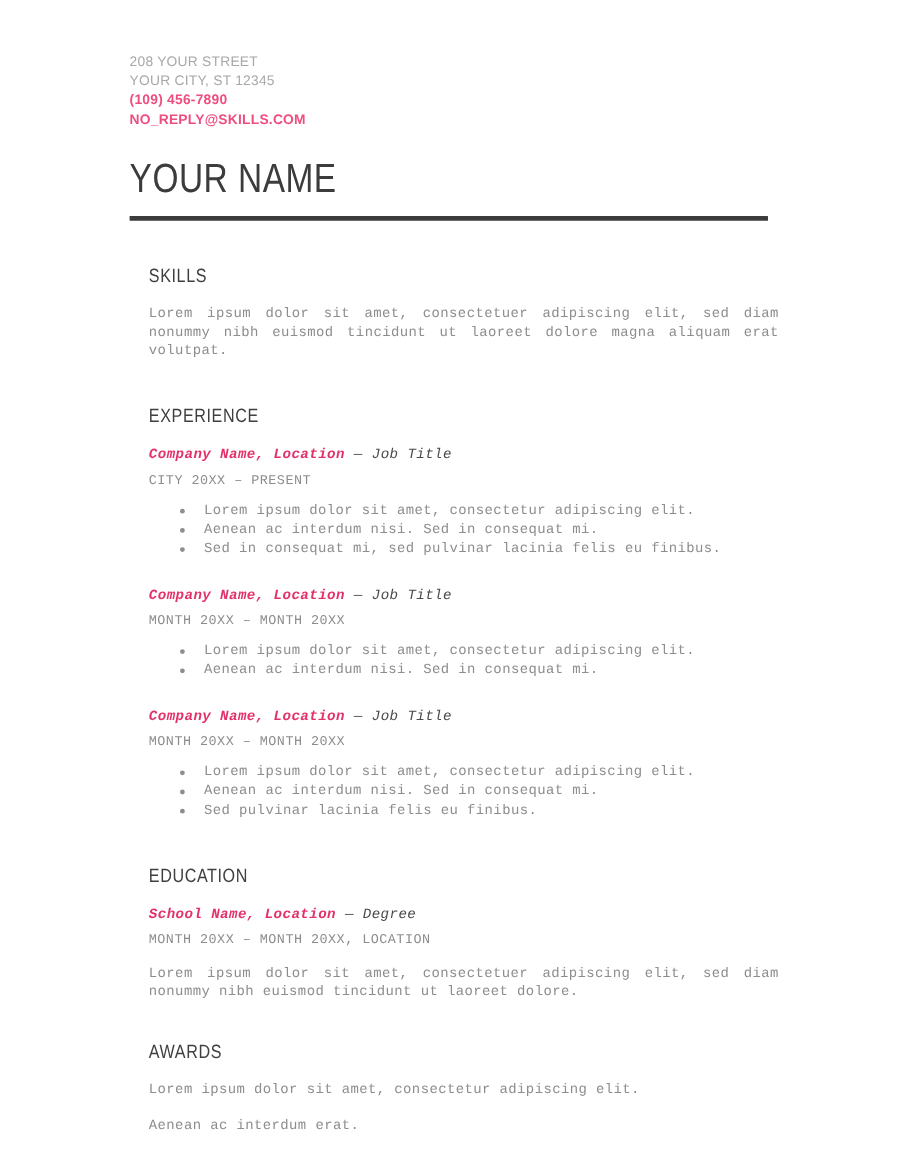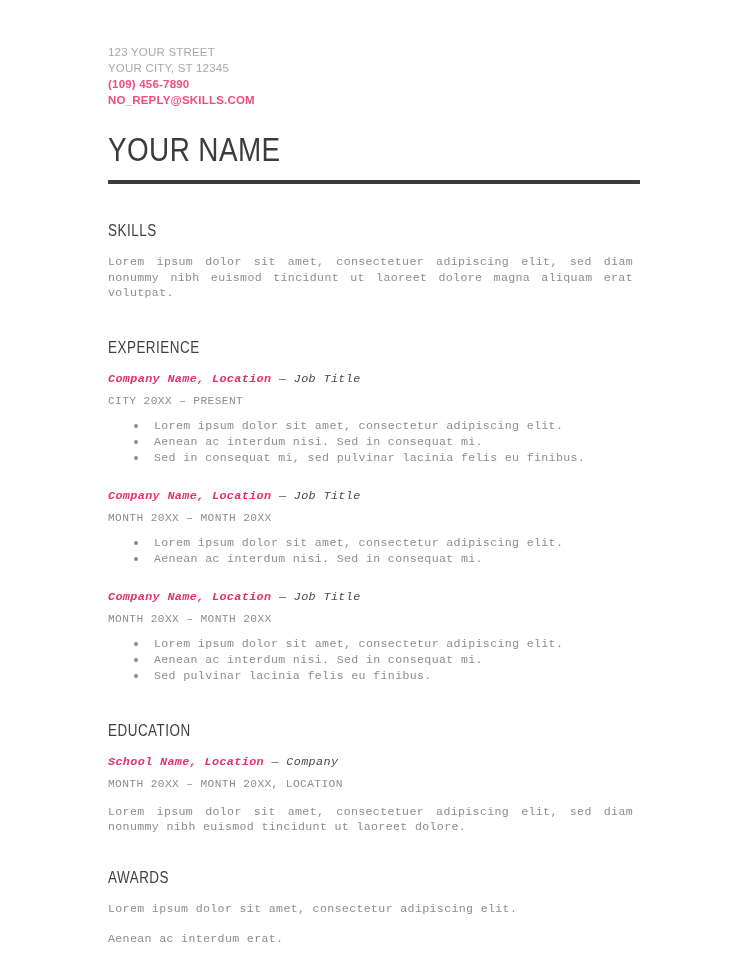--- a/index.html
+++ b/index.html
@@ -67,20 +67,21 @@
     margin-top: 12px;
     width: 532px;
     height: 4px;
     background: #3c3c3c;
     border-radius: 0.5px;
   }
 
   
   .section {
     margin-top: 38px;
+    margin-left: 16px;
   }
   .section.tight {
     margin-top: 34px;
   }
 
   .section-title {
     font-family: "Liberation Sans Narrow", "Liberation Sans", sans-serif;
     font-size: 16px;
     font-weight: 400;
     letter-spacing: 0.6px;
@@ -181,21 +182,21 @@
     margin-bottom: 0;
   }
 </style>
 </head>
 <body>
 
 <div class="page">
   <div class="content">
 
     <div class="contact">
-      <div class="contact-line">123 YOUR STREET</div>
+      <div class="contact-line">208 YOUR STREET</div>
       <div class="contact-line">YOUR CITY, ST 12345</div>
       <div class="contact-line accent">(109) 456-7890</div>
       <div class="contact-line accent">NO_REPLY@SKILLS.COM</div>
     </div>
 
     <h1 class="name">YOUR NAME</h1>
     <div class="rule"></div>
 
     <div class="section">
       <h2 class="section-title">SKILLS</h2>
@@ -246,21 +247,21 @@
         </ul>
       </div>
     </div>
 
     <div class="section">
       <h2 class="section-title">EDUCATION</h2>
       <div class="entry">
         <p class="entry-head">
           <span class="entry-org">School Name, Location</span>
           <span class="entry-sep">—</span>
-          <span class="entry-role">Company</span>
+          <span class="entry-role">Degree</span>
         </p>
         <p class="entry-dates">MONTH 20XX – MONTH 20XX, LOCATION</p>
         <p class="para edu-para">Lorem ipsum dolor sit amet, consectetuer adipiscing elit, sed diam nonummy nibh euismod tincidunt ut laoreet dolore.</p>
       </div>
     </div>
 
     <div class="section tight">
       <h2 class="section-title">AWARDS</h2>
       <p class="award-line">Lorem ipsum dolor sit amet, consectetur adipiscing elit.</p>
       <p class="award-line">Aenean ac interdum erat.</p>

